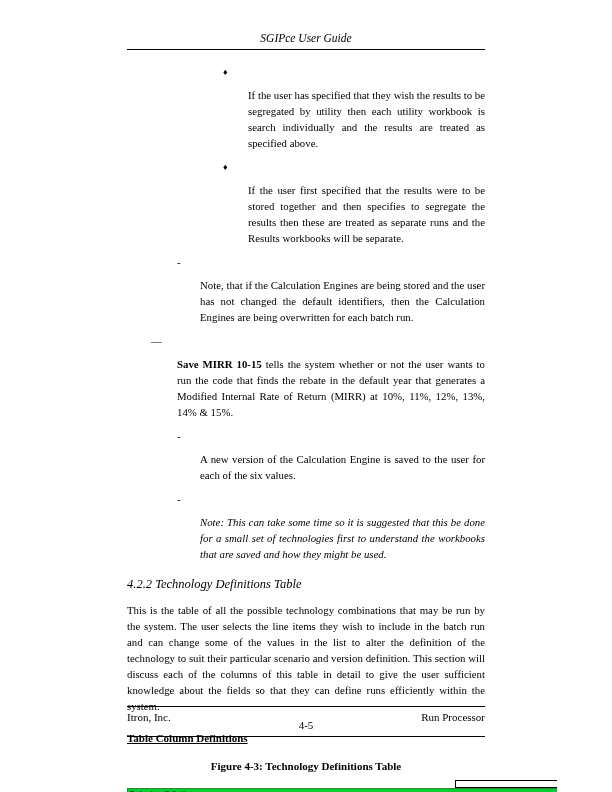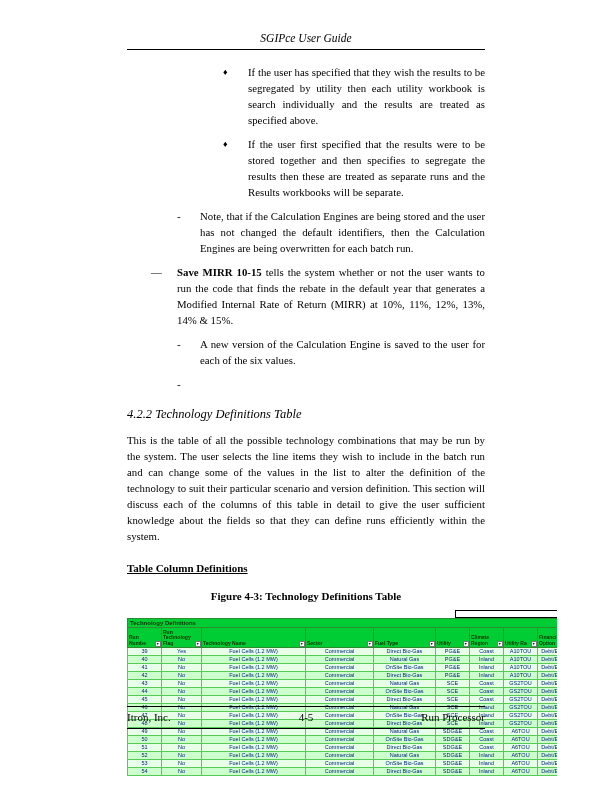--- a/index.html
+++ b/index.html
@@ -12,21 +12,21 @@
   .abs { position:absolute; left:72px; right:72px; }
 
   
   .header { top:32px; text-align:center; font-style:italic; font-size:11.5px;
             border-bottom:1.2px solid #000; padding-bottom:5px; }
 
   
   .content { top:64px; font-size:10.8px; line-height:16px; text-align:justify; }
   .li { display:flex; margin-bottom:8px; }
   .li .marker { flex:none; }
-  .li .text { flex:1; text-align:justify; }
+  .li .text { flex:1; text-align:justify;margin-top:23px; }
   .diamond { padding-left:96px; }
   .diamond .marker { width:25px; font-size:9px; line-height:16px; }
   .note1 { padding-left:50px; }
   .note1 .marker { width:23px; }
   .mdash { padding-left:24px; }
   .mdash .marker { width:26px; }
   .italic .text { font-style:italic; }
 
   .h3 { font-weight:normal; font-style:italic; font-size:12.5px; margin:14px 0 10px 0; text-align:left; }
   .para { margin-bottom:4px; }
@@ -58,21 +58,21 @@
   .techtable th:nth-child(1){width:34px} .techtable th:nth-child(2){width:40px}
   .techtable th:nth-child(3){width:104px} .techtable th:nth-child(4){width:68px}
   .techtable th:nth-child(5){width:62px} .techtable th:nth-child(6){width:34px}
   .techtable th:nth-child(7){width:34px} .techtable th:nth-child(8){width:34px}
   .techtable th:nth-child(9){width:36px} .techtable th:nth-child(10){width:26px}
 
   
   .footer { top:706px; border-top:1.2px solid #000; border-bottom:1.2px solid #000;
             display:flex; font-size:11px; padding:4px 0 5px 0; }
   .footer .f-left { flex:1; text-align:left; }
-  .footer .f-center { flex:1; text-align:center; }
+  .footer .f-center { flex:1; text-align:center;margin-top:8px; }
   .footer .f-right { flex:1; text-align:right; }
 </style>
 </head>
 <body>
 
 <div class="page">
 
   <div class="abs header">
     <span>SGIPce User Guide</span>
   </div>
@@ -99,20 +99,21 @@
       <span class="text"><b>Save MIRR 10-15</b><span> tells the system whether or not the user wants to run the code that finds the rebate in the default year that generates a Modified Internal Rate of Return (MIRR) at 10%, 11%, 12%, 13%, 14% &amp; 15%.</span></span>
     </div>
 
     <div class="li note1">
       <span class="marker">-</span>
       <span class="text">A new version of the Calculation Engine is saved to the user for each of the six values.</span>
     </div>
 
     <div class="li note1 italic">
       <span class="marker">-</span>
+      <span class="text">Note: This can take some time so it is suggested that this be done for a small set of technologies first to understand the workbooks that are saved and how they might be used.</span>
     </div>
 
     <div class="h3">4.2.2  Technology Definitions Table</div>
 
     <div class="para">This is the table of all the possible technology combinations that may be run by the system.  The user selects the line items they wish to include in the batch run and can change some of the values in the list to alter the definition of the technology to suit their particular scenario and version definition.  This section will discuss each of the columns of this table in detail to give the user sufficient knowledge about the fields so that they can define runs efficiently within the system.</div>
 
     <div class="subhead">Table Column Definitions</div>
 
     <div class="figcap">Figure 4-3:  Technology Definitions Table</div>
 

